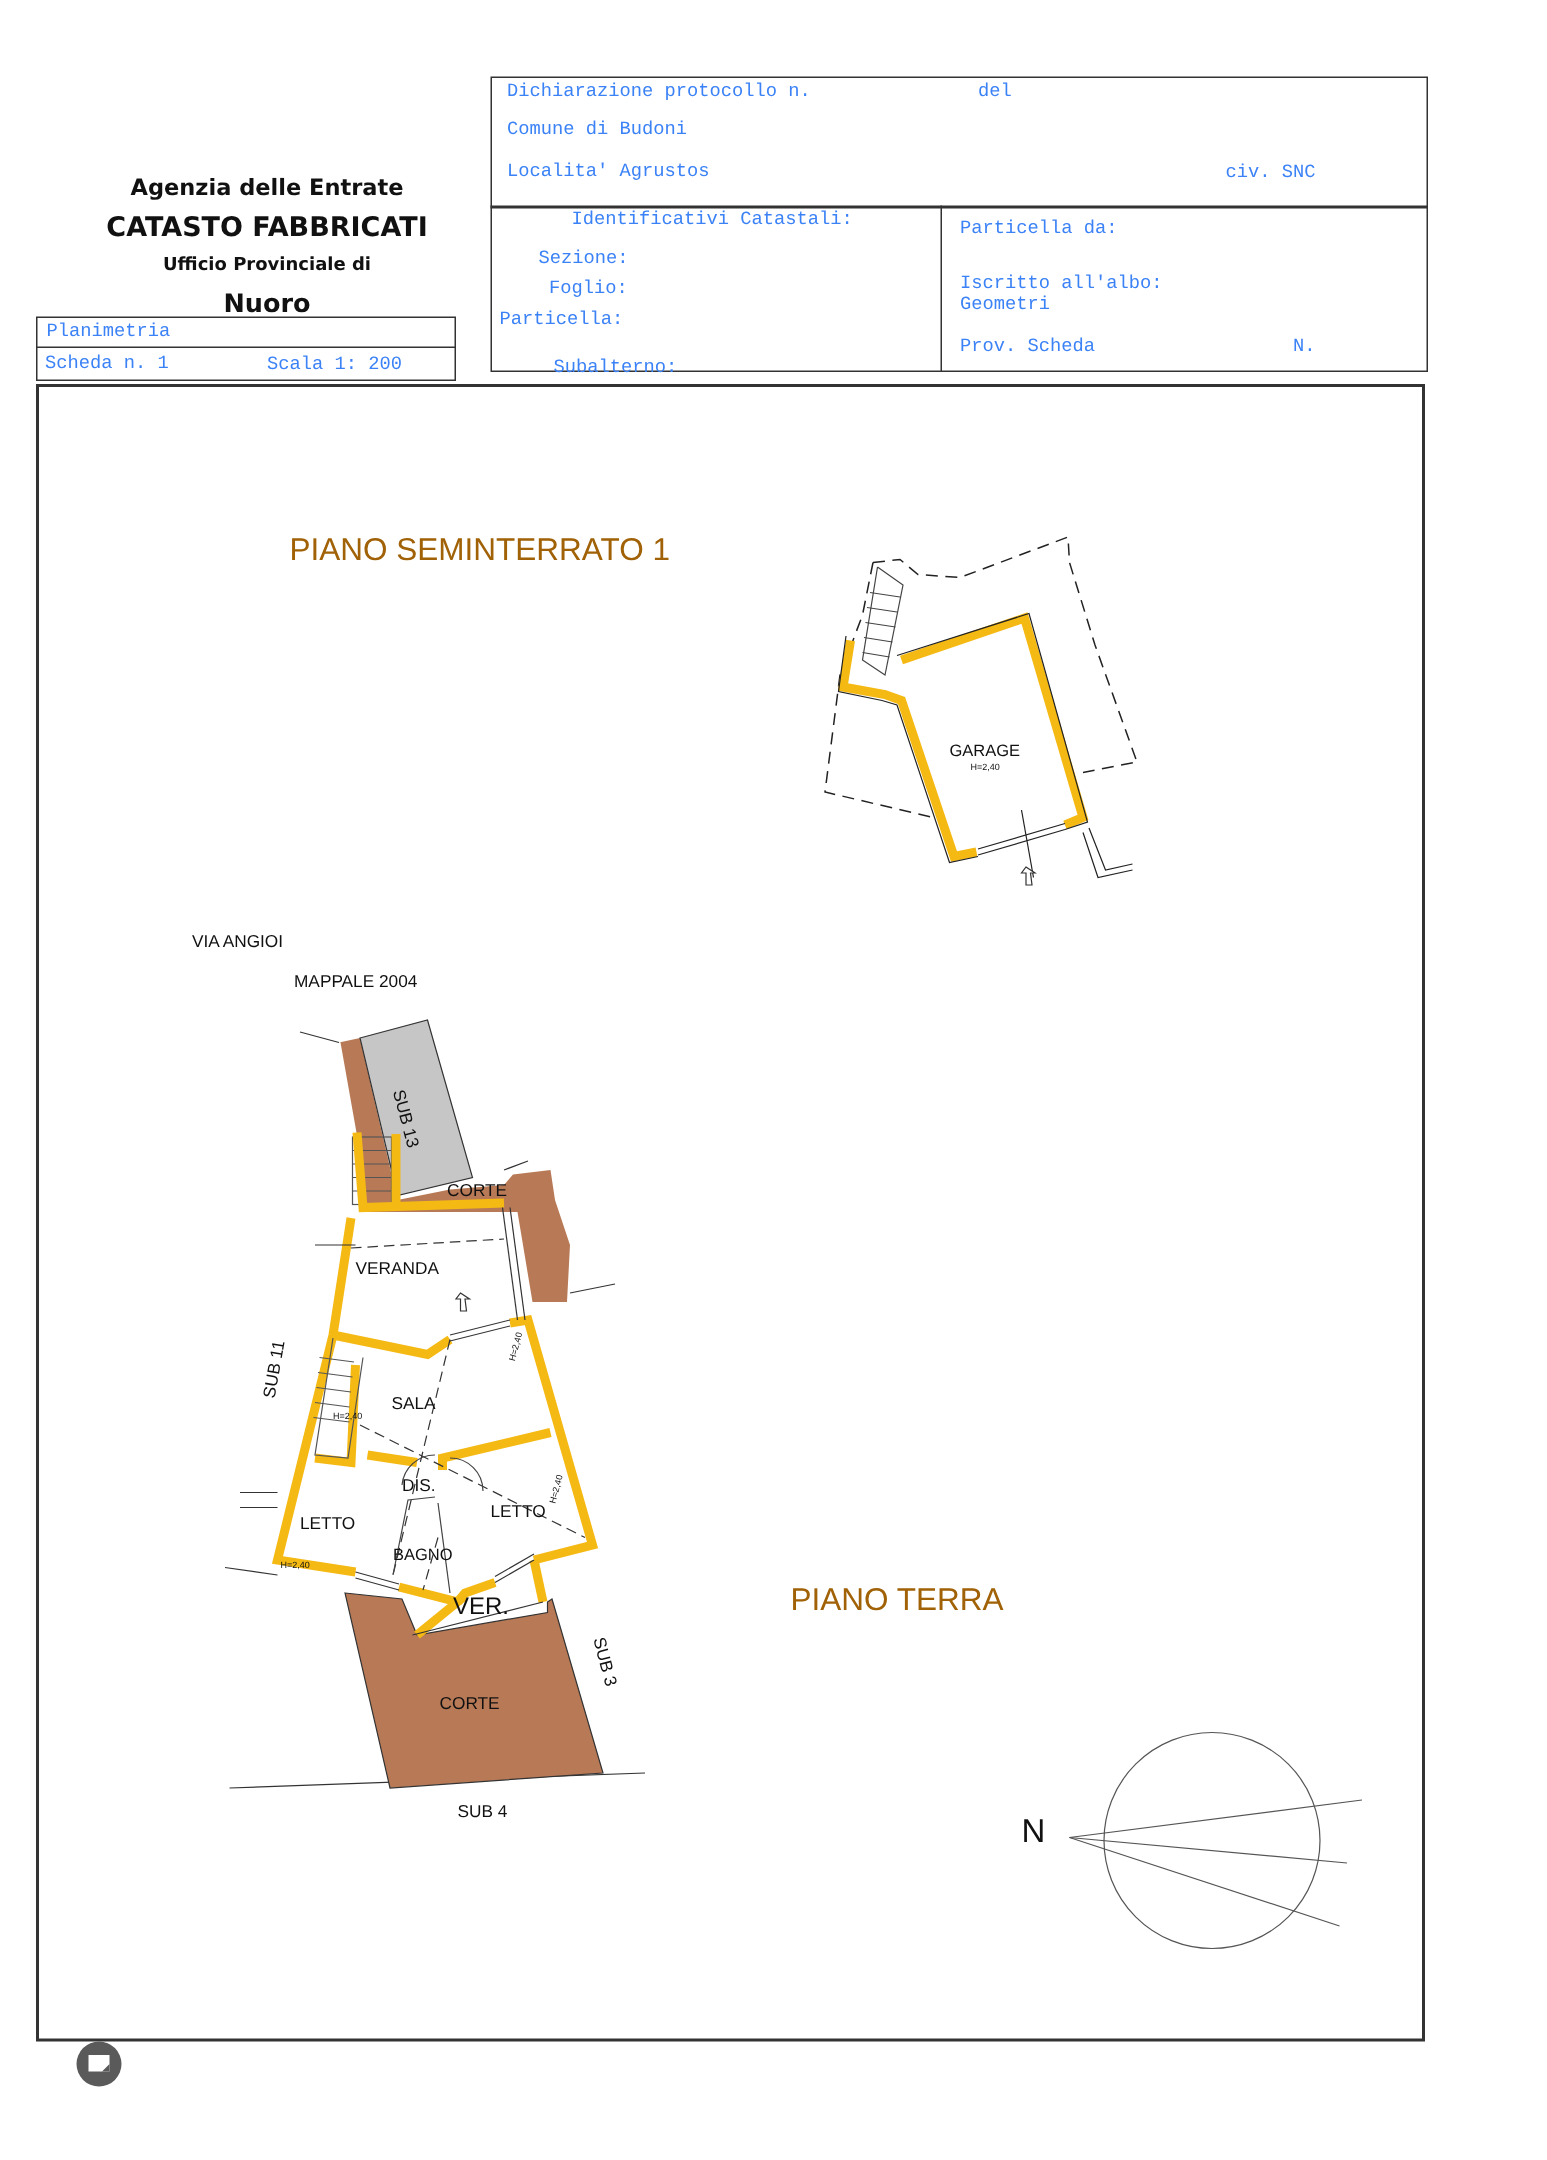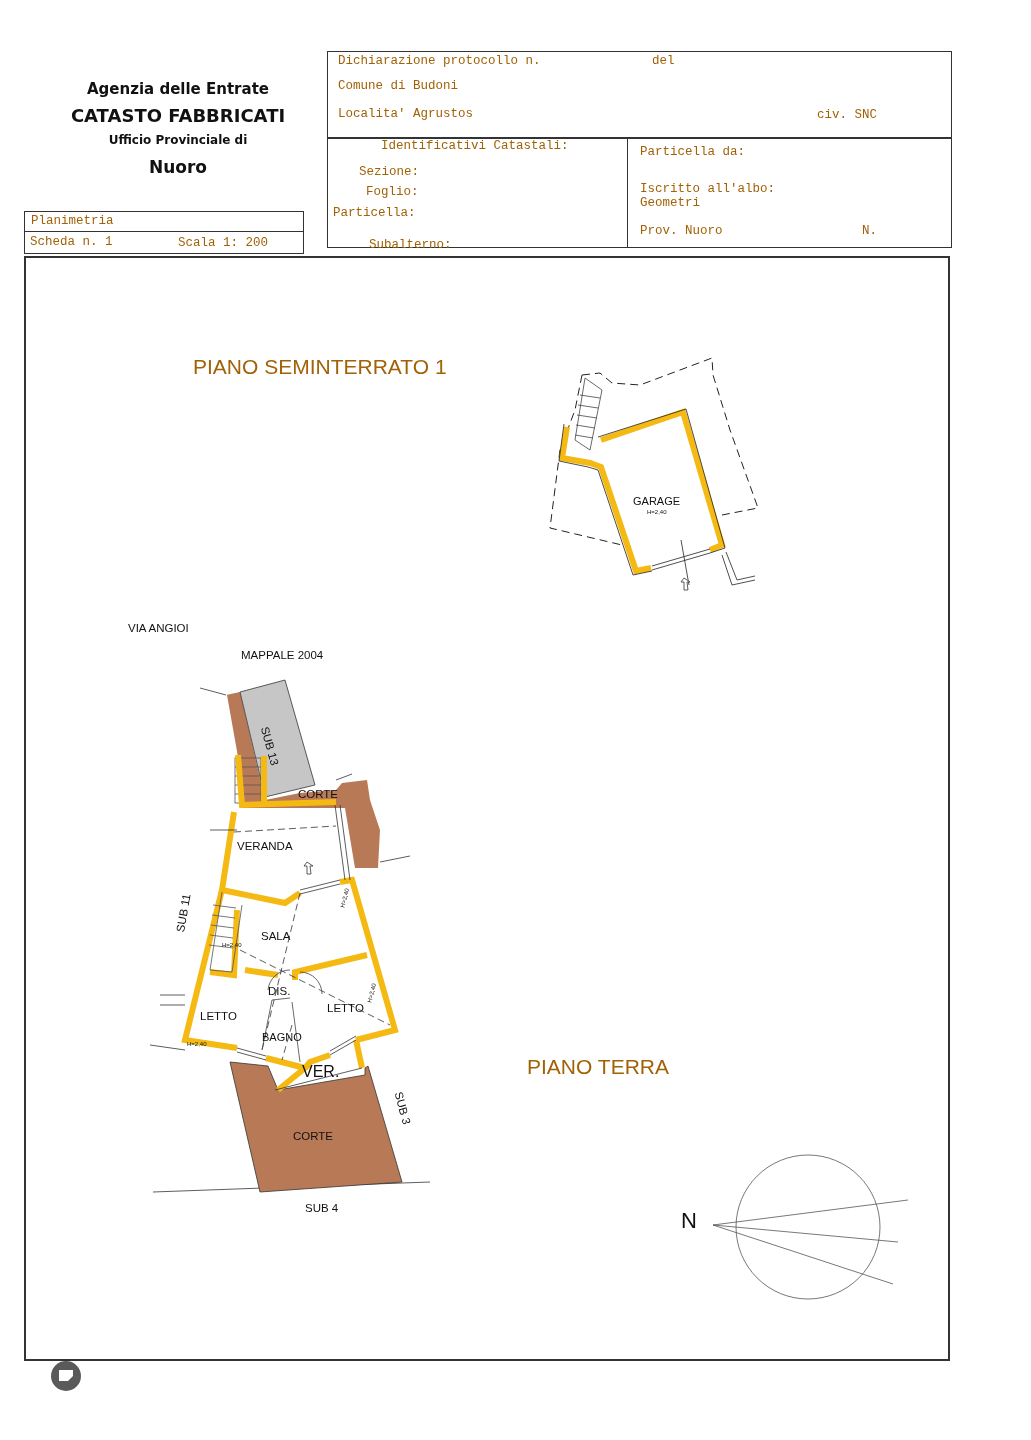--- a/index.html
+++ b/index.html
@@ -1,19 +1,19 @@
 <!DOCTYPE html>
 <html><head>
 <meta charset="utf-8">
 <style>
   html, body { margin: 0; padding: 0; background: #ffffff; }
   body { width: 1031px; height: 1440px; position: relative; overflow: hidden; font-family: "Liberation Sans", sans-serif; color: #111; }
   .abs { position: absolute; }
-  .mono { font-family: "Liberation Mono", "DejaVu Sans Mono", monospace; font-size: 12.5px; color: #a16207; text-align: right; }
-  .hdr { font-family: "DejaVu Sans", sans-serif; font-weight: bold; text-align: center; color: #111; }
+  .mono { font-family: "Liberation Mono", "DejaVu Sans Mono", monospace; font-size: 12.5px; color: #3b82f6; text-align: right; }
+  .hdr { font-family: "DejaVu Sans", sans-serif; font-weight: bold; text-align: center; color: #111; margin-top: 36px; }
   .box { position: absolute; border: 1.5px solid #333; box-sizing: border-box; }
   .plan-label { font-family: "Liberation Sans", sans-serif; color: #111; position: absolute; white-space: nowrap; }
   .floor-title { font-family: "Liberation Sans", sans-serif; font-size: 21px; position: absolute; white-space: nowrap; color: #a16207; }
   svg { position: absolute; left: 0; top: 0; }
 </style>
 </head>
 <body>
 
 <div class="hdr abs" style="left:60px; top:80px; width:236px; font-size:15px;">Agenzia delle Entrate</div>
 <div class="hdr abs" style="left:40px; top:105px; width:276px; font-size:18px;">CATASTO FABBRICATI</div>
@@ -36,21 +36,21 @@
 <div class="box" style="left:327px; top:137px; width:625px; height:111px;"></div>
 <div class="abs" style="left:627px; top:137px; width:0; height:111px; border-left:1.5px solid #333;"></div>
 <div class="mono abs" style="left:338px; top:139px;margin-left:43px;">Identificativi Catastali:</div>
 <div class="mono abs" style="left:359px; top:165px;">Sezione:</div>
 <div class="mono abs" style="left:366px; top:185px;">Foglio:</div>
 <div class="mono abs" style="left:333px; top:206px;">Particella:</div>
 <div class="mono abs" style="left:333px; top:238px;margin-left:36px;">Subalterno:</div>
 <div class="mono abs" style="left:640px; top:145px;">Particella da:</div>
 <div class="mono abs" style="left:640px; top:182px;">Iscritto all'albo:</div>
 <div class="mono abs" style="left:640px; top:196px;">Geometri</div>
-<div class="mono abs" style="left:640px; top:224px;">Prov. Nuoro</div>
+<div class="mono abs" style="left:640px; top:224px;">Prov. Scheda</div>
 <div class="mono abs" style="left:862px; top:224px;">N.</div>
 
 <div class="box" style="left:24px; top:256px; width:926px; height:1105px; border-width:2px;"></div>
 
 <svg width="1031" height="1440">
 
   <g fill="none" stroke="#222" stroke-width="1" stroke-dasharray="8,5">
     <polyline points="582,375 600,373 612,383 640,385 712,358 713,375 730,430 758,508 722,515"></polyline>
     <polyline points="582,375 575,410 560,450 550,528 622,545"></polyline>
   </g>
@@ -159,21 +159,21 @@
     <line x1="713" y1="1225" x2="908" y2="1200"></line>
     <line x1="713" y1="1225" x2="898" y2="1242"></line>
     <line x1="713" y1="1225" x2="893" y2="1284"></line>
   </g>
 </svg>
 
 <div class="floor-title" style="left:193px; top:355px;">PIANO SEMINTERRATO 1</div>
 <div class="floor-title" style="left:527px; top:1055px;">PIANO TERRA</div>
 
 <div class="plan-label" style="left:128px; top:622px; font-size:11.5px;">VIA ANGIOI</div>
-<div class="plan-label" style="left:196px; top:649px; font-size:11.5px;margin-left:45px;">MAPPALE 2004</div>
+<div class="plan-label" style="left:196px; top:649px; font-size:11.5px;">MAPPALE 2004</div>
 
 <div class="plan-label" style="left:633px; top:495px; font-size:11px;">GARAGE</div>
 <div class="plan-label" style="left:647px; top:509px; font-size:6px;">H=2,40</div>
 
 <div class="plan-label" style="left:298px; top:788px; font-size:11.5px;">CORTE</div>
 <div class="plan-label" style="left:237px; top:840px; font-size:11.5px;text-align:right;">VERANDA</div>
 <div class="plan-label" style="left:261px; top:930px; font-size:11.5px;">SALA</div>
 <div class="plan-label" style="left:268px; top:985px; font-size:11.5px;">DIS.</div>
 <div class="plan-label" style="left:200px; top:1010px; font-size:11.5px;">LETTO</div>
 <div class="plan-label" style="left:327px; top:1002px; font-size:11.5px;">LETTO</div>

